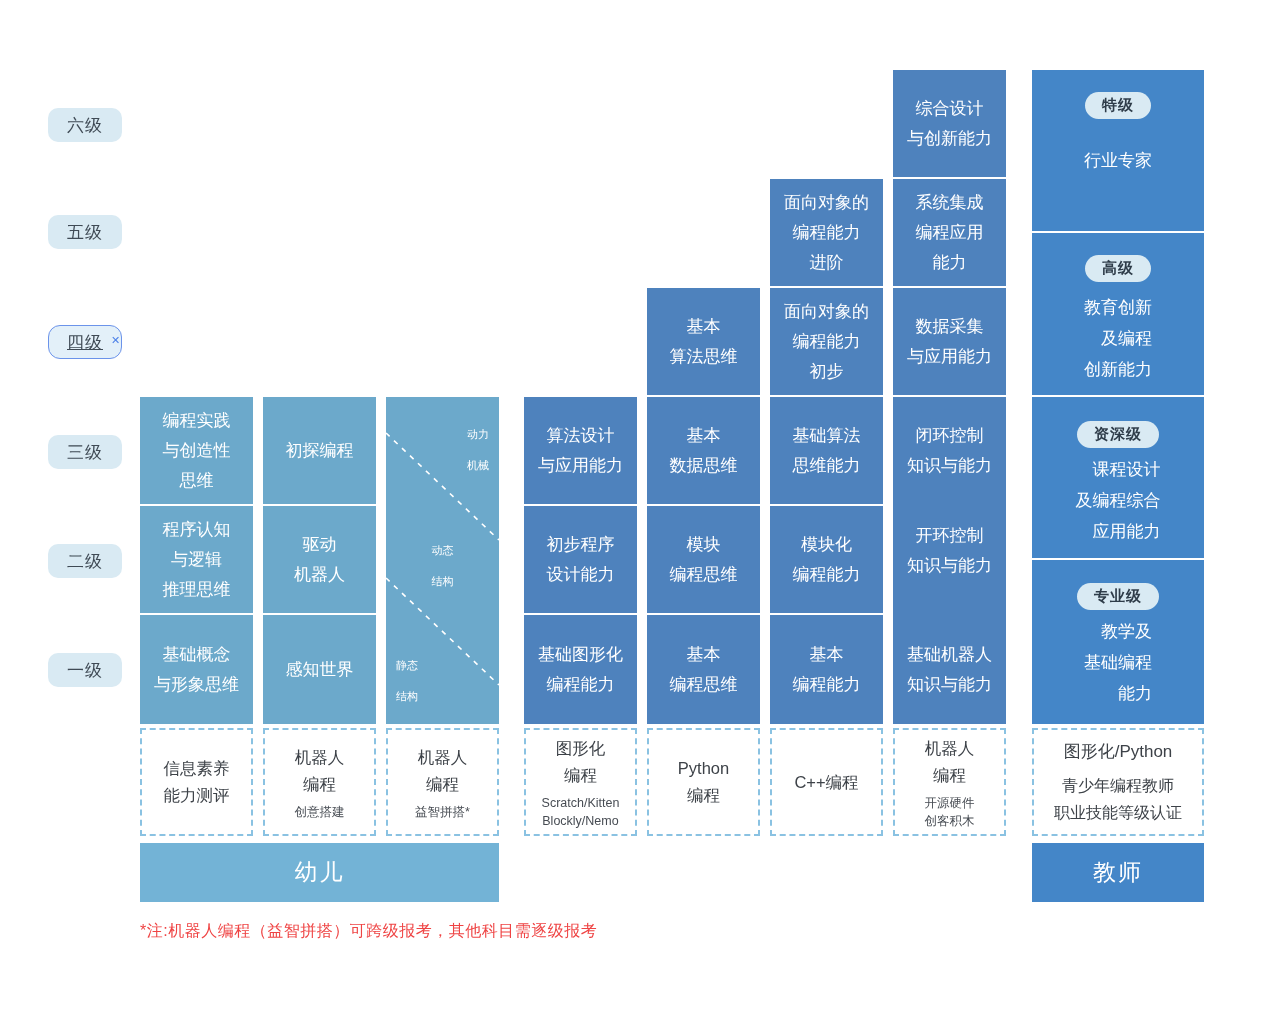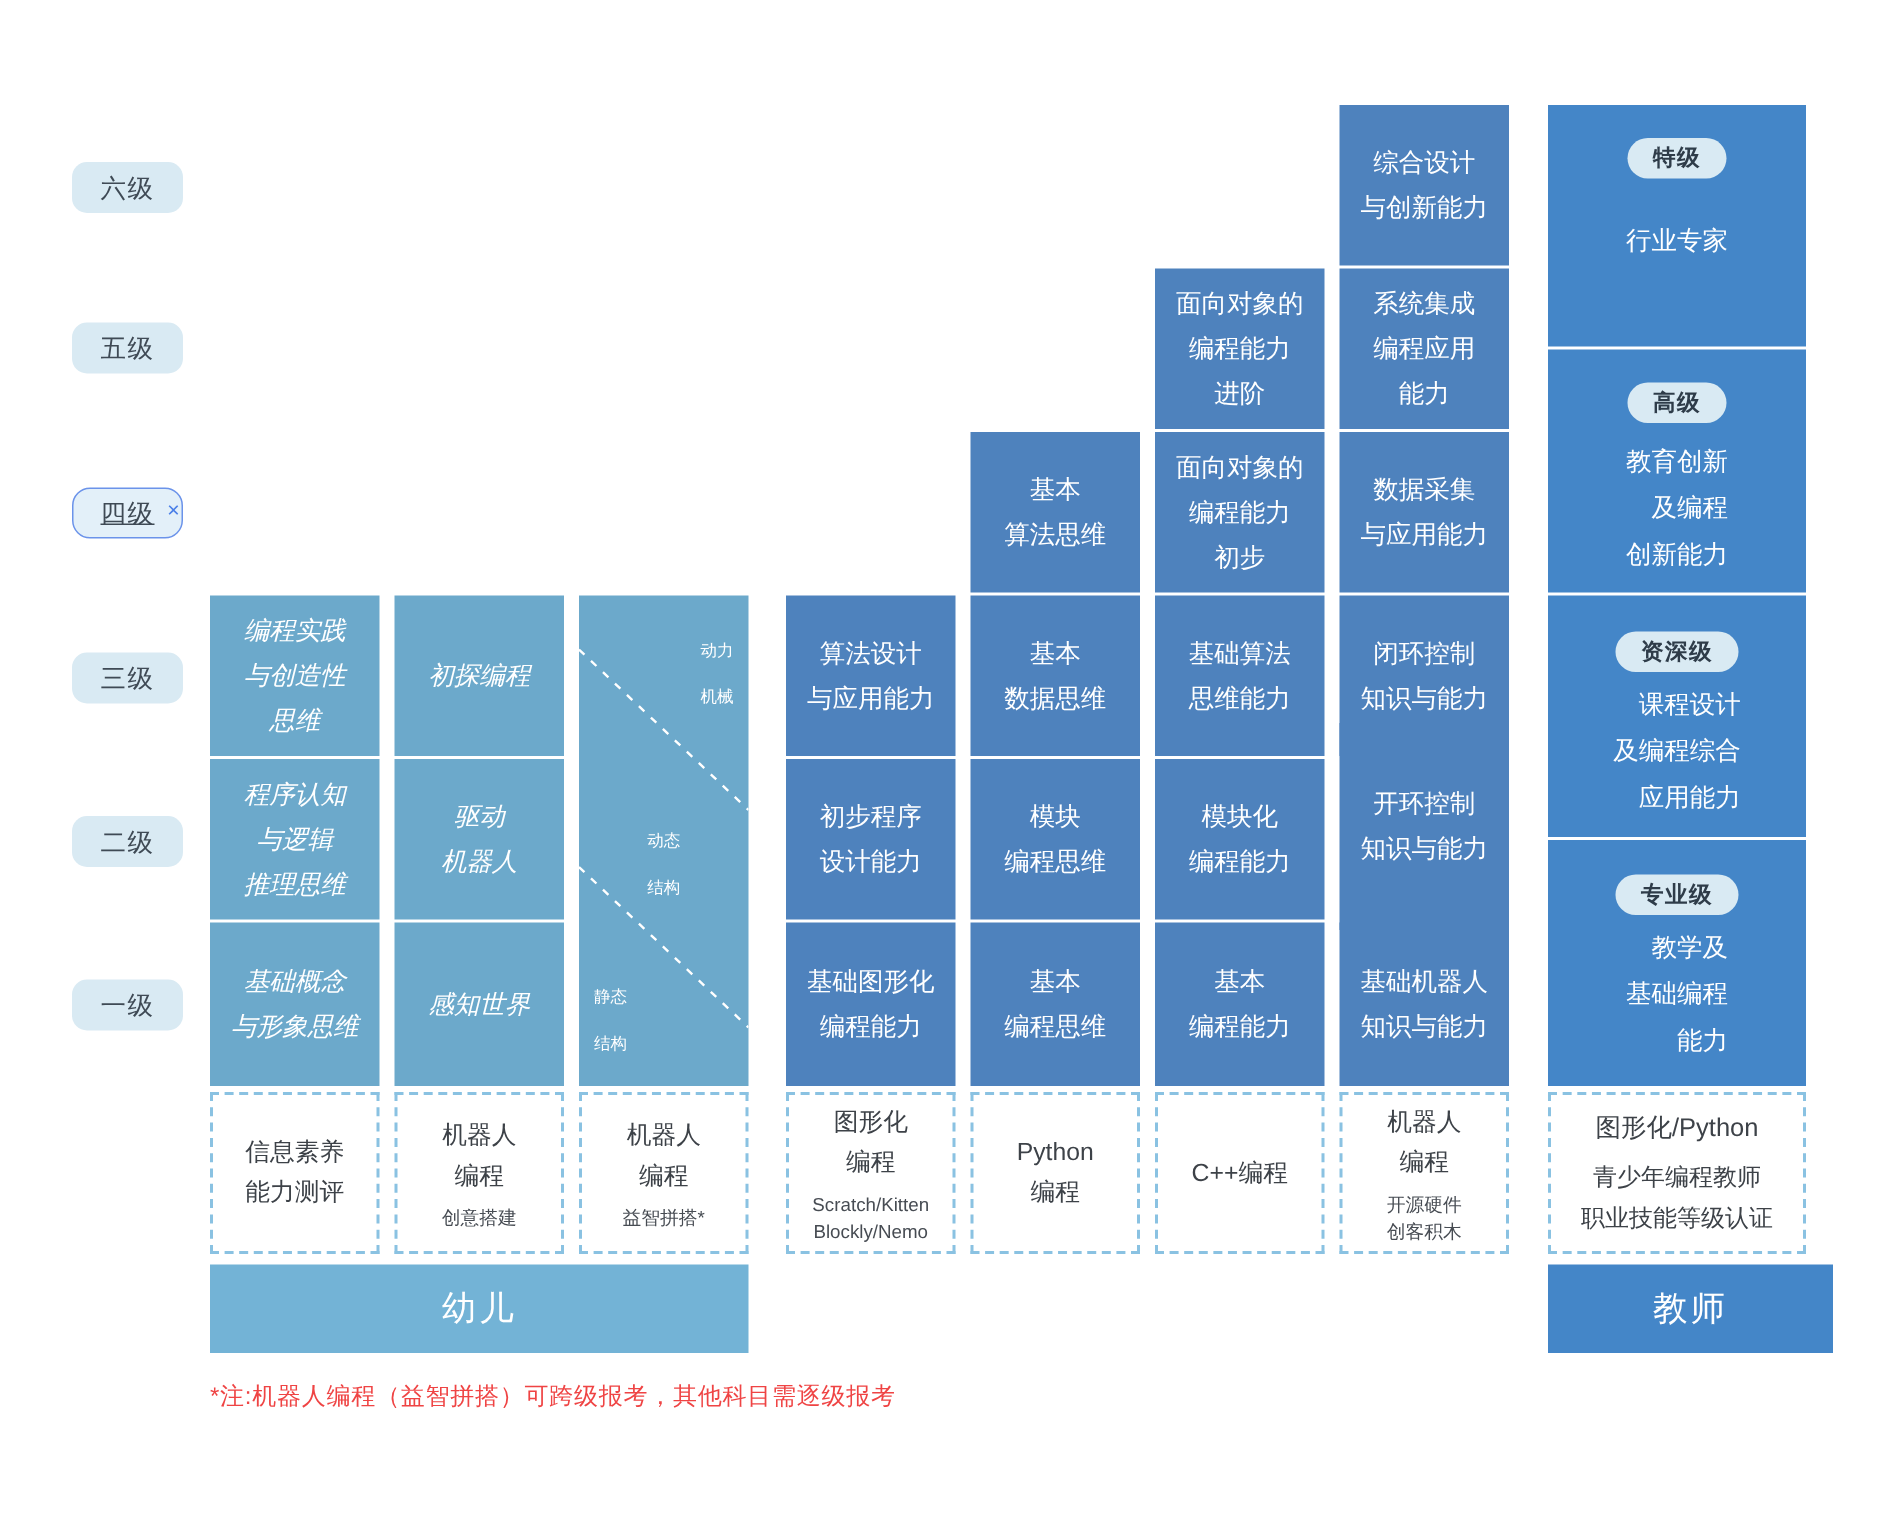--- a/index.html
+++ b/index.html
@@ -9,21 +9,21 @@
 
   
   .pill { position:absolute; left:48px; width:74px; height:34px; background:#d9eaf3;
           border-radius:10px; display:flex; align-items:center; justify-content:center;
           font-size:17px; color:#3f4a55; letter-spacing:1px; }
   .pill.active { background:#e3f0f9; border:1.5px solid #6b93ea; border-radius:12px;text-decoration:underline; }
 
   
   .cell { position:absolute; width:113px; display:flex; align-items:center; justify-content:center;
           text-align:center; color:#ffffff; font-size:17px; line-height:30px; white-space:pre-line; }
-  .light { background:#6ca9cb;font-style:italic; }
+  .light { background:#6ca9cb; }
   .dark  { background:#4e82bd; }
 
   
   .diagblock { position:absolute; left:386px; top:397px; width:113px; height:327px; background:#6ca9cb; }
   .diagblock svg { position:absolute; left:0; top:0; }
   .dlabel { position:absolute; color:#fff; font-size:11px; line-height:31px; white-space:pre-line; text-align:center; }
 
   
   .tcell { position:absolute; left:1032px; width:172px; background:#4486c8; display:flex;
            flex-direction:column; align-items:center; }
@@ -72,21 +72,21 @@
 机器人</div>
   <div class="cell light" style="left:263px;top:615px;height:109px">感知世界</div>
 
   <div class="diagblock">
     <svg width="113" height="327" viewBox="0 0 113 327">
       <line x1="0" y1="36" x2="113" y2="143" stroke="#ffffff" stroke-width="1.6" stroke-dasharray="5,6"></line>
       <line x1="0" y1="181" x2="113" y2="288" stroke="#ffffff" stroke-width="1.6" stroke-dasharray="5,6"></line>
     </svg>
     <div class="dlabel" style="right:10px;top:22px">动力
 机械</div>
-    <div class="dlabel" style="left:0;right:0;top:149px">动态
+    <div class="dlabel" style="left:0;right:0;top:138px">动态
 结构</div>
     <div class="dlabel" style="left:10px;top:253px">静态
 结构</div>
   </div>
 
   <div class="cell dark" style="left:524px;top:397px;height:107px">算法设计
 与应用能力</div>
   <div class="cell dark" style="left:524px;top:506px;height:107px">初步程序
 设计能力</div>
   <div class="cell dark" style="left:524px;top:615px;height:109px">基础图形化
@@ -184,17 +184,17 @@
     <div class="s">开源硬件
 创客积木</div>
   </div>
   <div class="fbox" style="left:1032px;width:172px">
     <div class="t" style="font-size:17px">图形化/Python</div>
     <div class="t" style="font-size:16px;margin-top:7px">青少年编程教师
 职业技能等级认证</div>
   </div>
 
   <div class="band" style="left:140px;width:359px;background:#73b3d6">幼儿</div>
-  <div class="band" style="left:1032px;width:190px;background:#4486c8">教师</div>
+  <div class="band" style="left:1032px;width:172px;background:#4486c8">教师</div>
 
   <div class="note">*注:机器人编程（益智拼搭）可跨级报考，其他科目需逐级报考</div>
 
 </div>
 
 </body></html>

